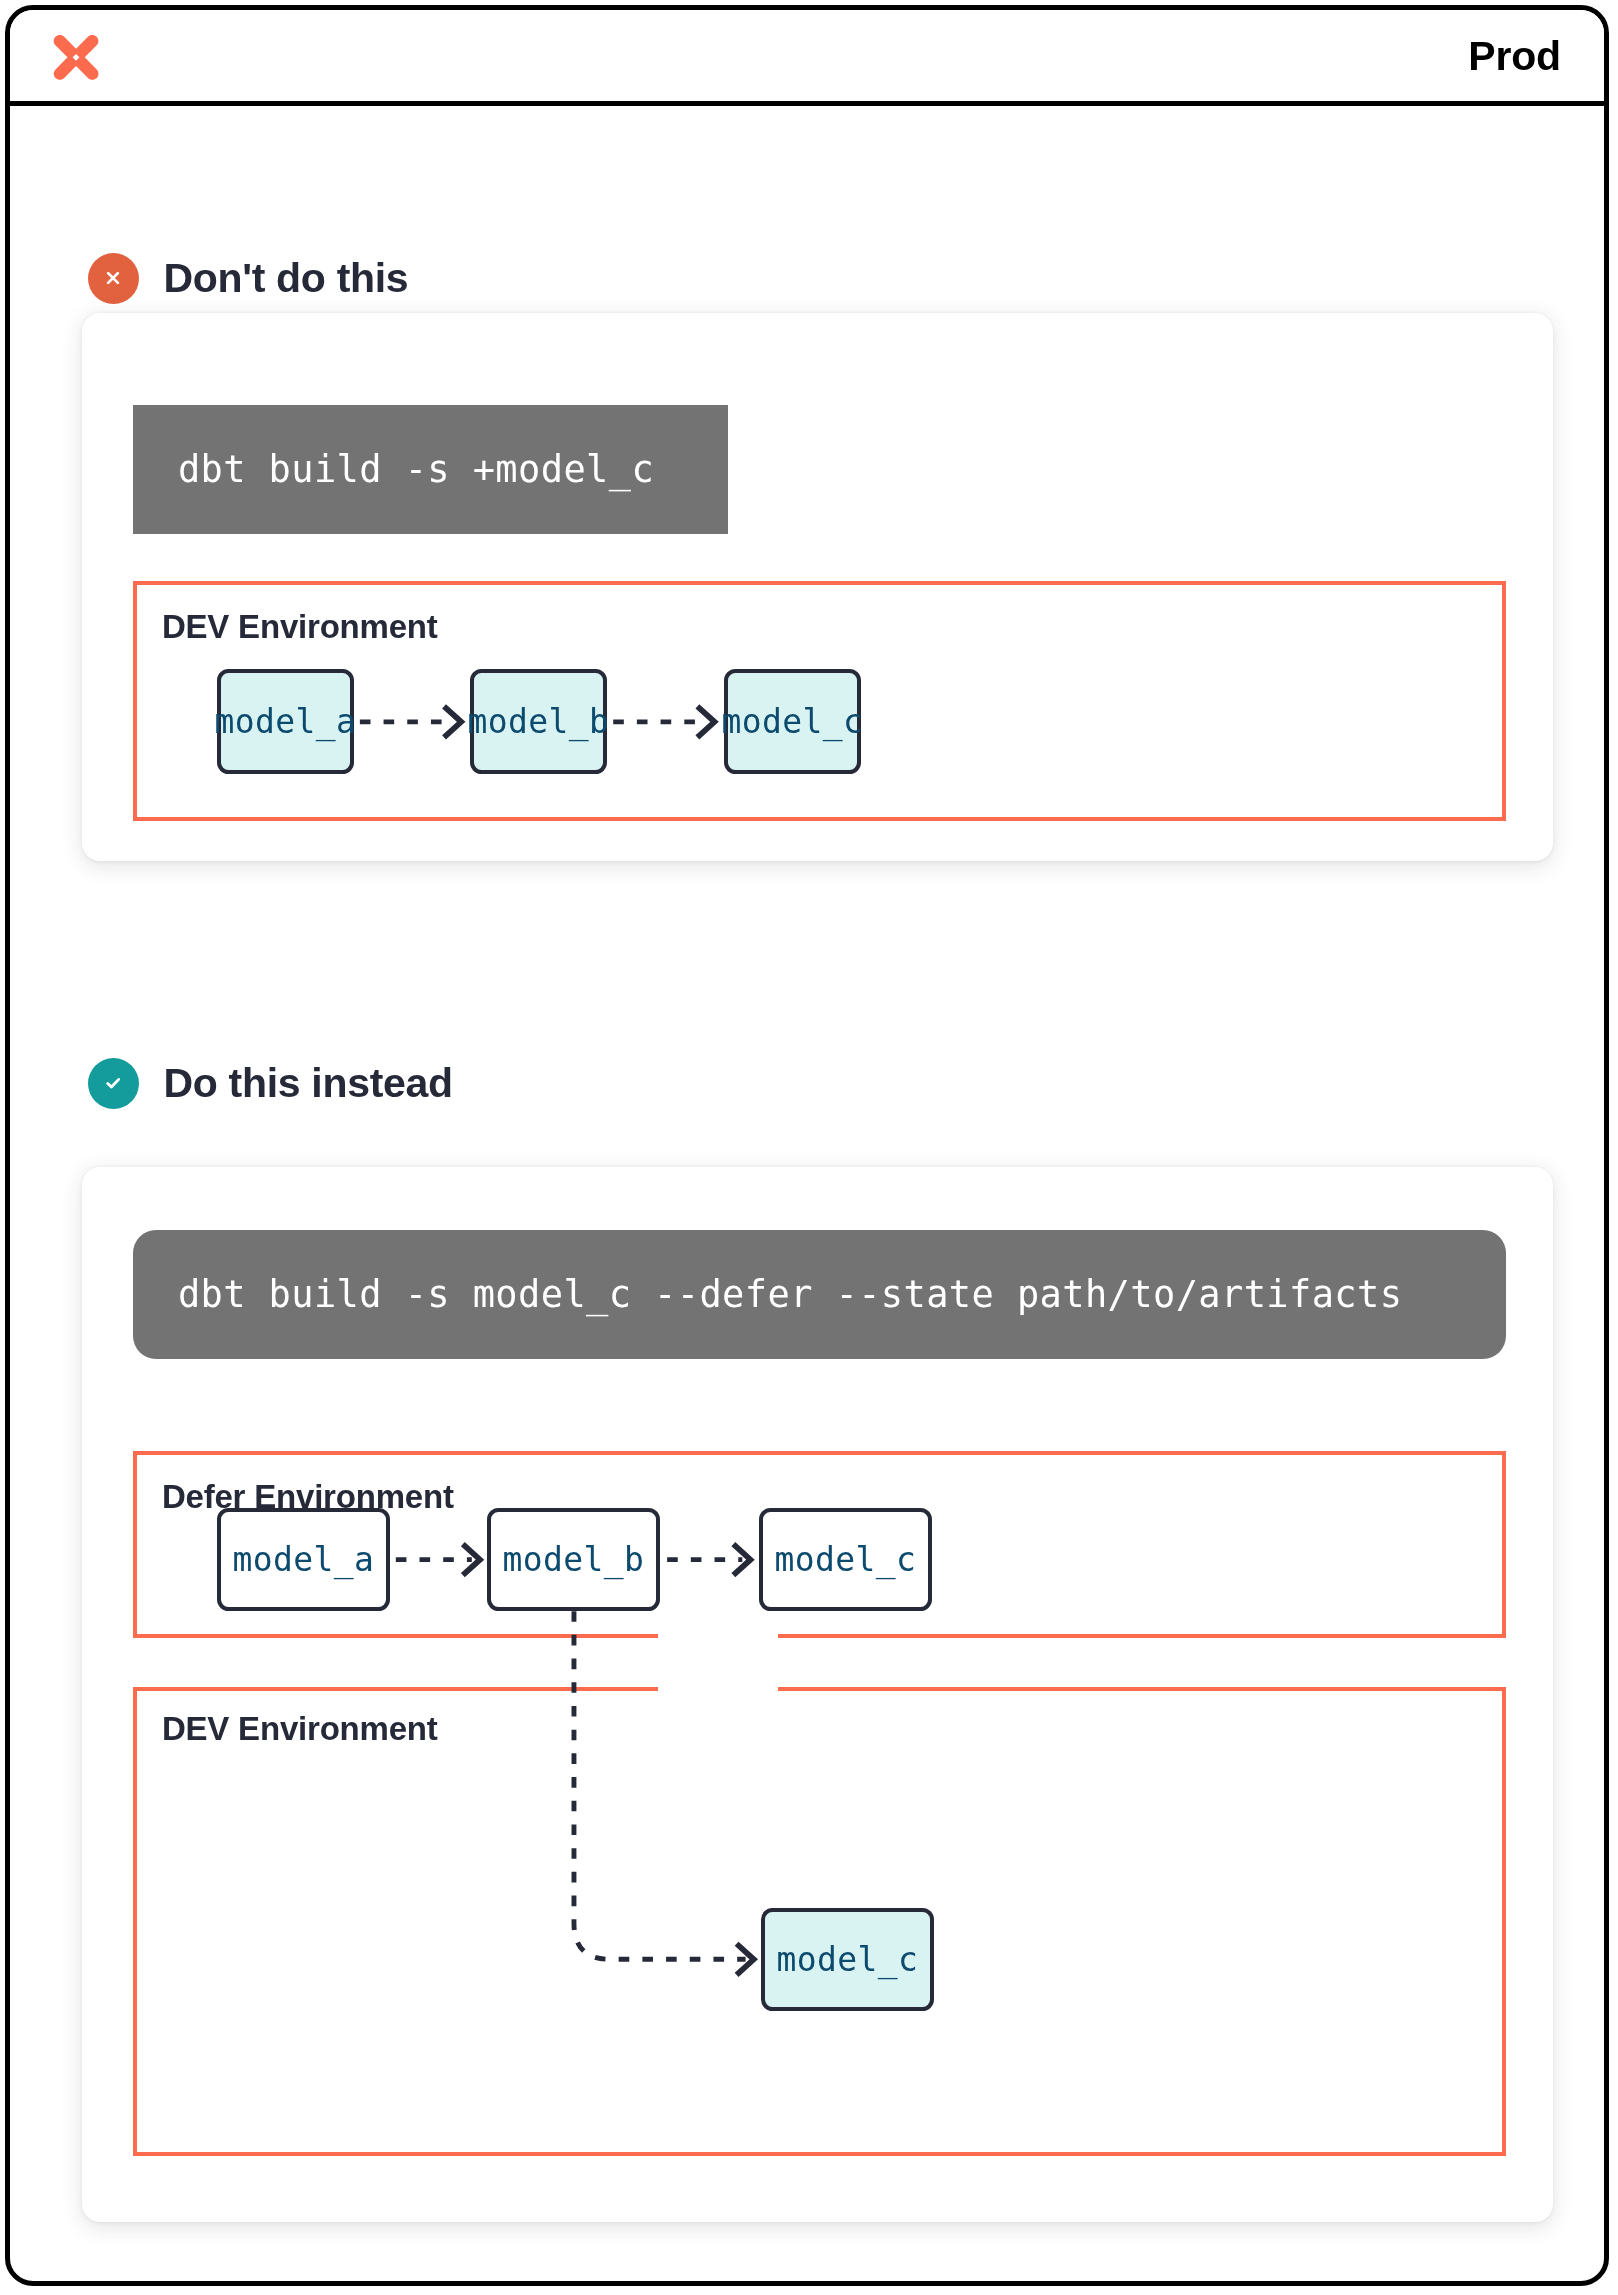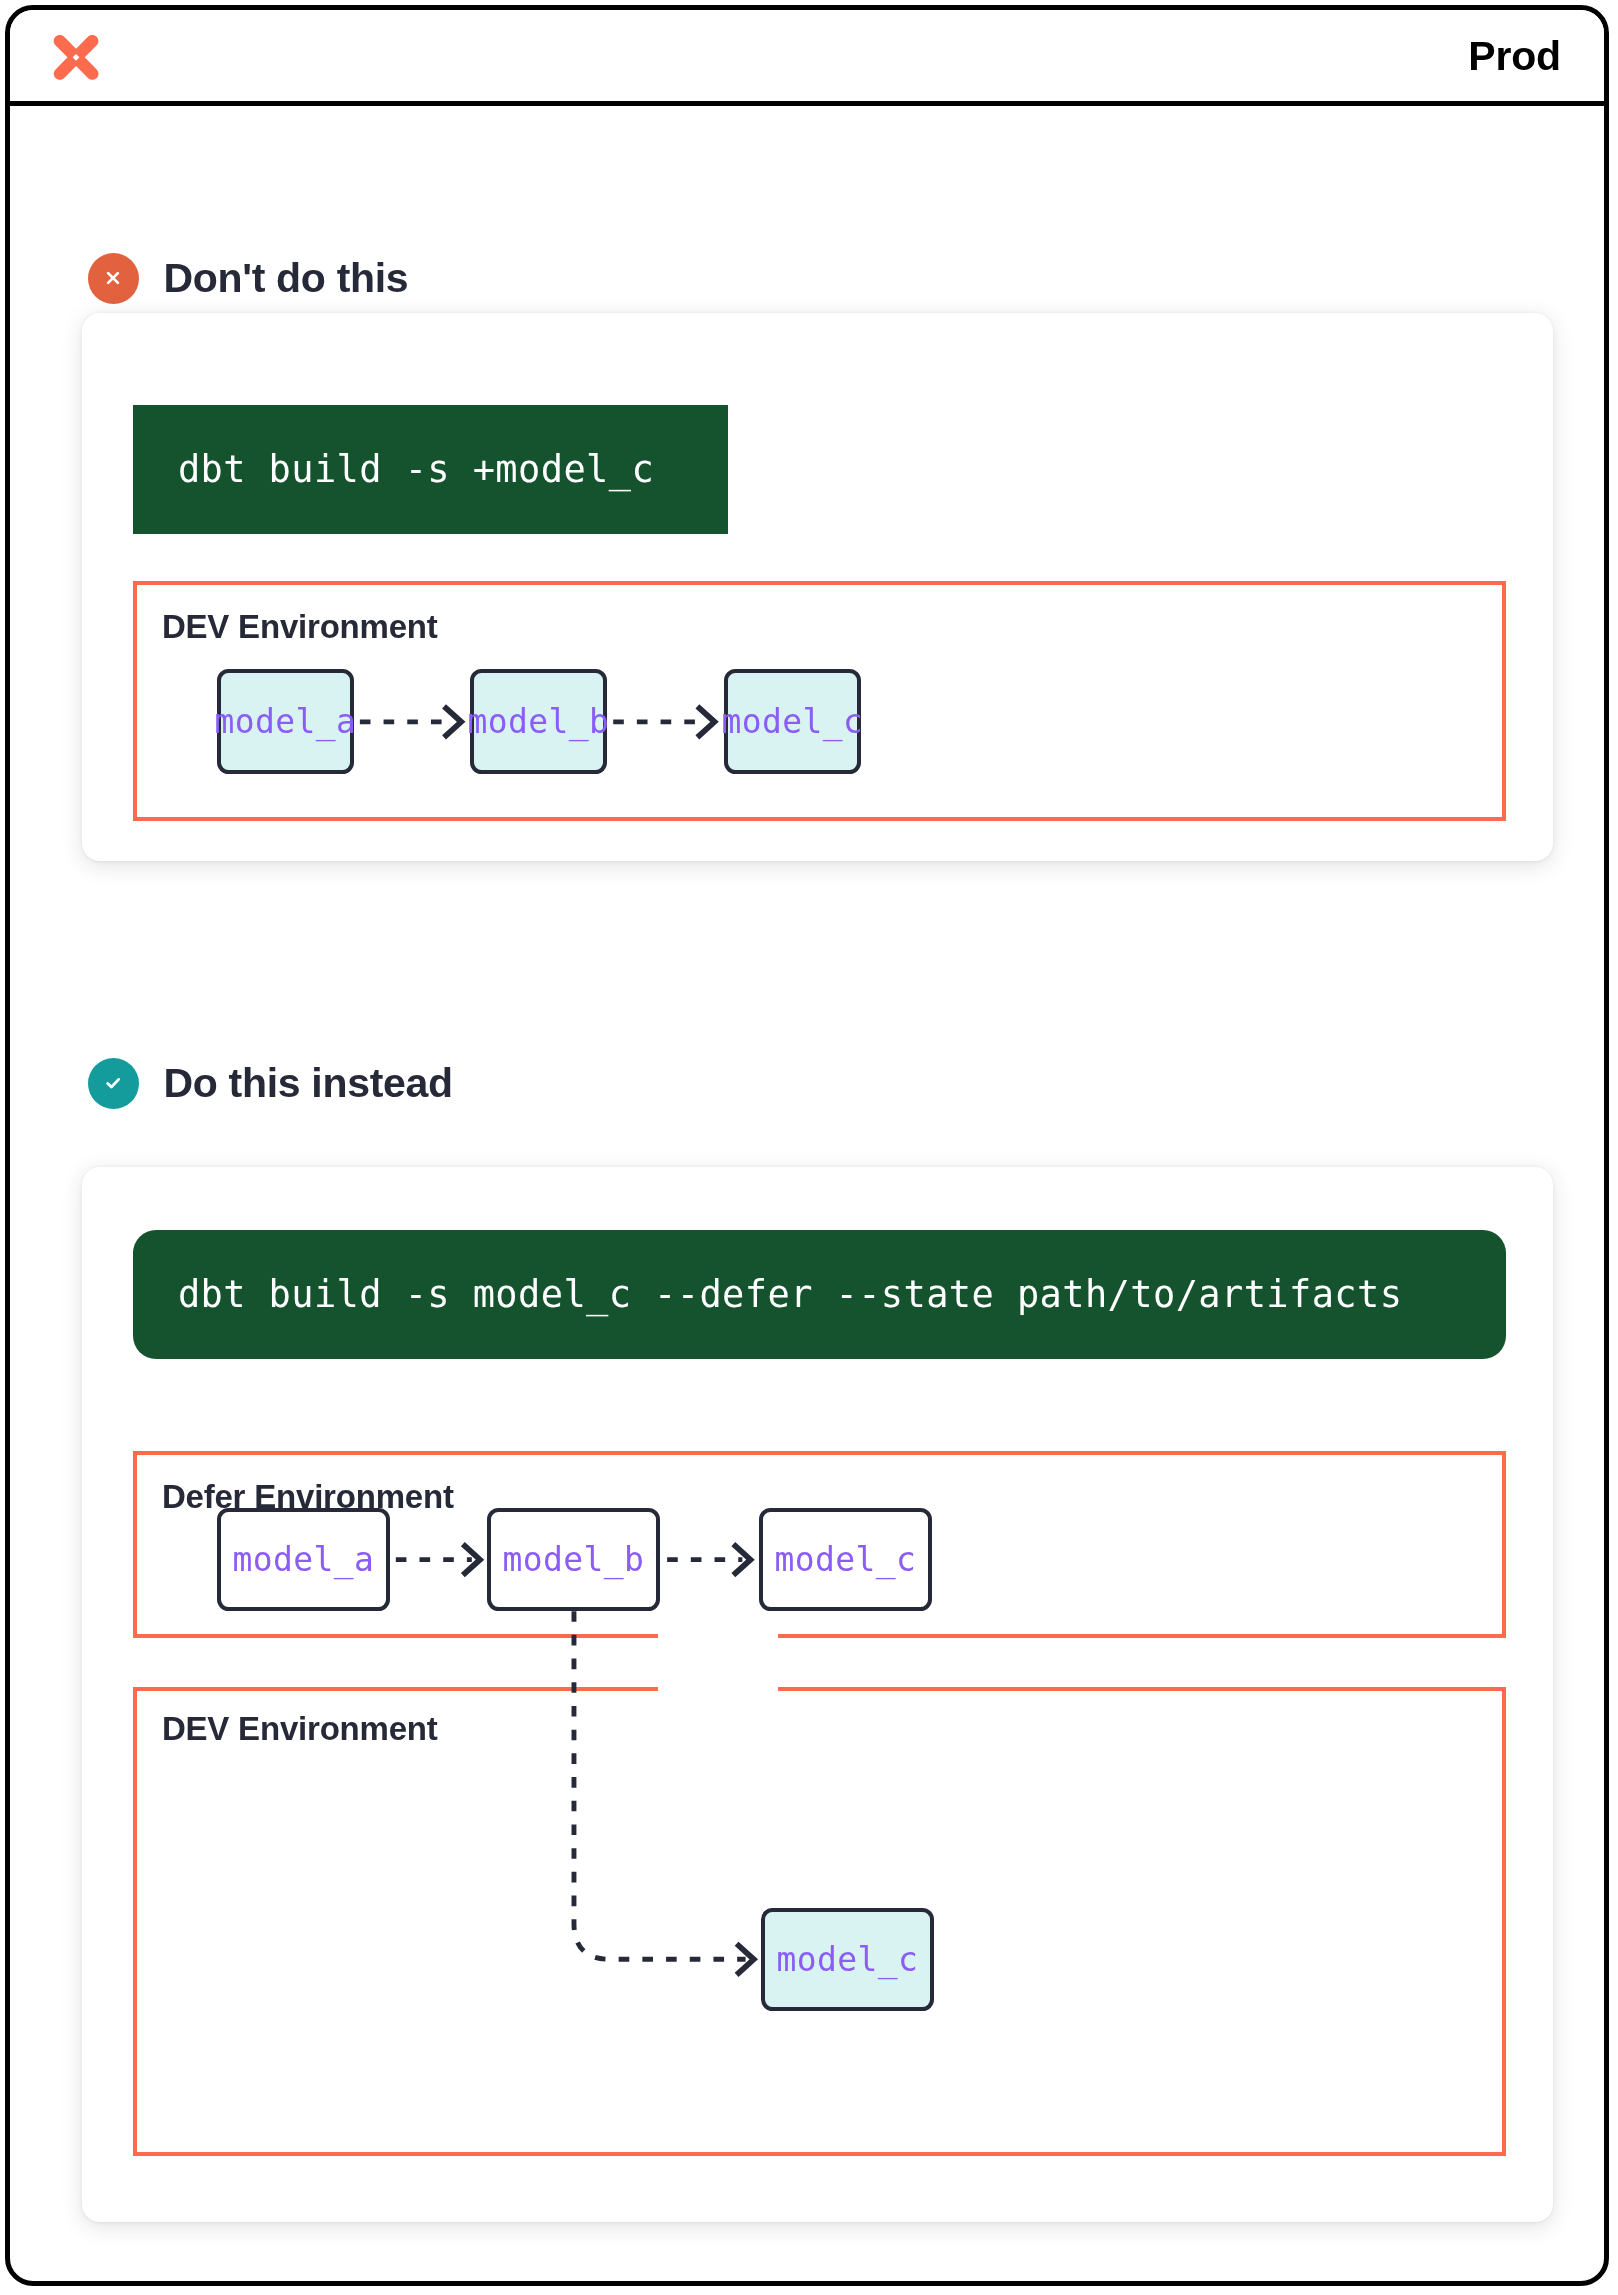--- a/index.html
+++ b/index.html
@@ -98,21 +98,21 @@
   .card {
     position: absolute;
     background: #ffffff;
     border-radius: 18px;
     box-shadow: 0 4.9px 21px rgba(30,35,50,0.13), 0 0.8px 3.3px rgba(30,35,50,0.07);
   }
 
   
   .cmd {
     position: absolute;
-    background: #14532d;
+    background: #737373;
     display: flex;
     align-items: center;
     box-sizing: border-box;
     padding: 0 45px;
   }
   .cmd span {
     font-family: "DejaVu Sans Mono", "Liberation Mono", monospace;
     font-size: 37px;
     color: #ffffff;
     white-space: pre;
@@ -153,21 +153,21 @@
     box-sizing: border-box;
     display: flex;
     align-items: center;
     justify-content: center;
     background: #ffffff;
   }
   .node.teal { background: #d9f3f3; }
   .node span {
     font-family: "DejaVu Sans Mono", "Liberation Mono", monospace;
     font-size: 33px;
-    color: #8b5cf6;
+    color: #0c4a6e;
     letter-spacing: 0.4px;
   }
 
   
   .arrows {
     position: absolute;
     left: 0; top: 0;
     width: 100%; height: 100%;
     pointer-events: none;
     overflow: visible;

